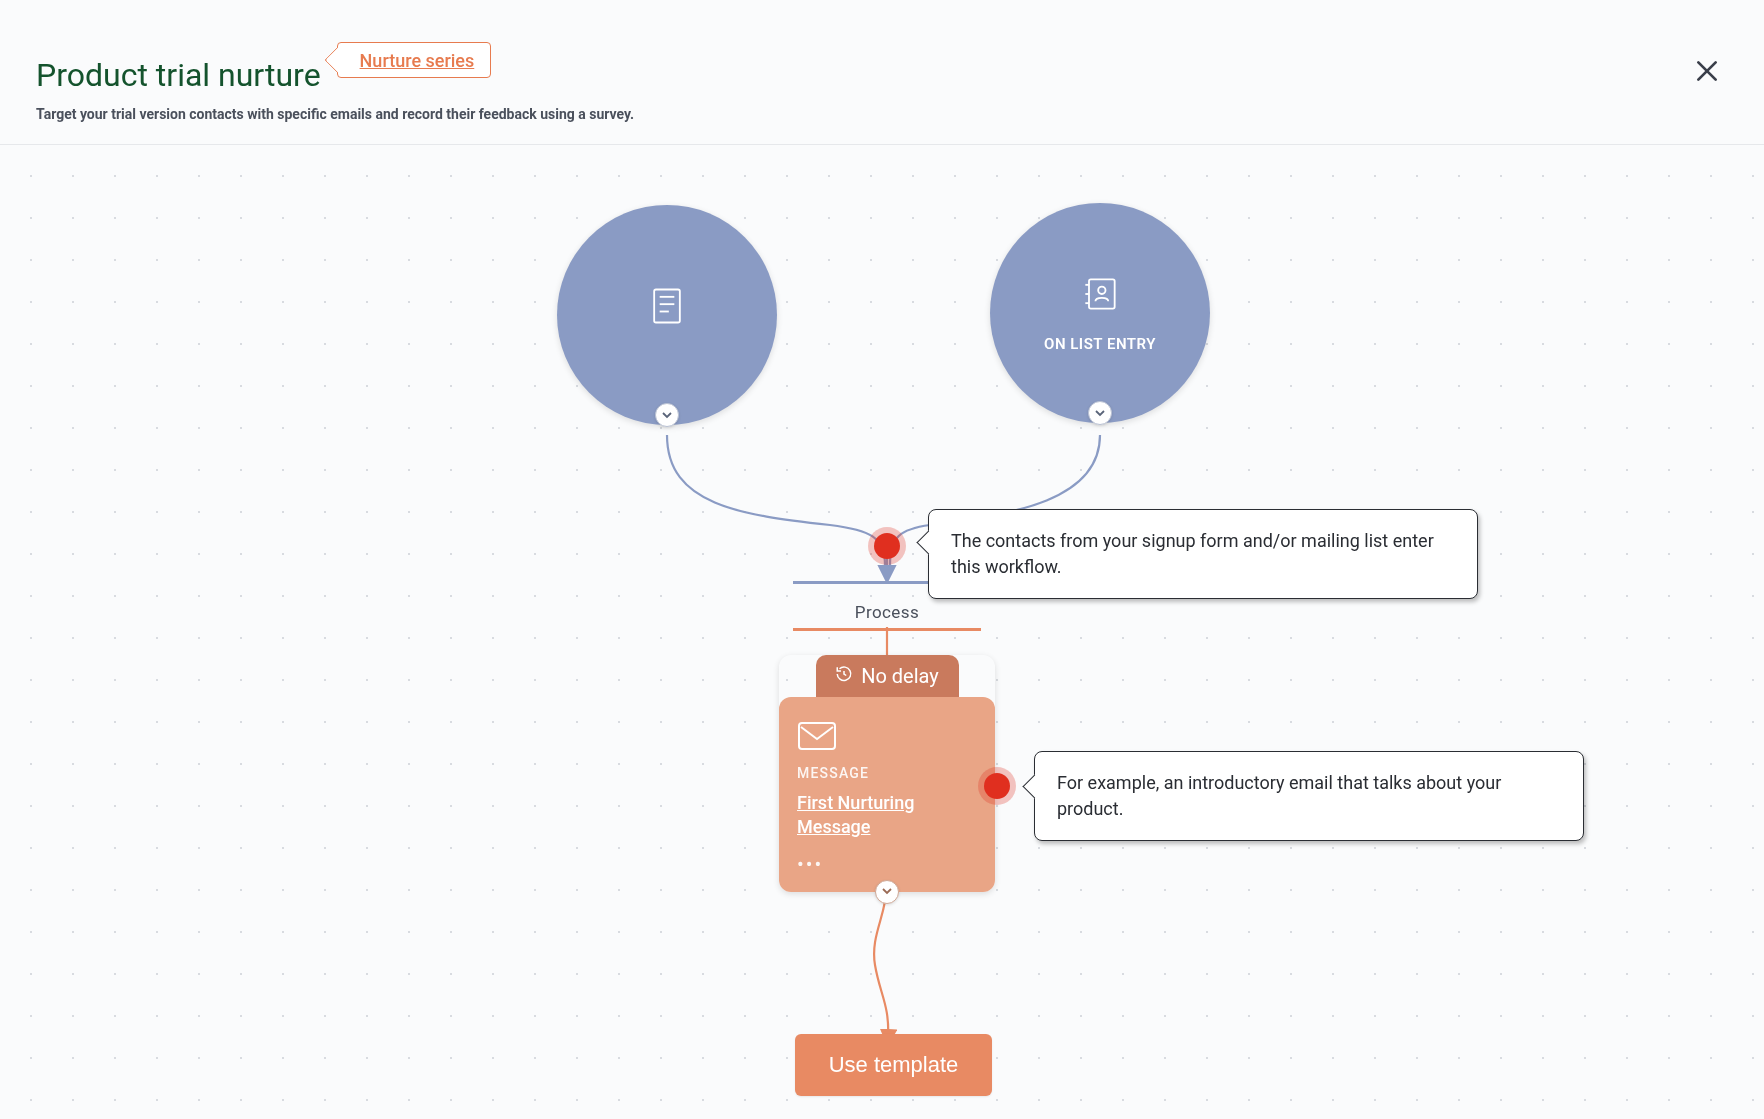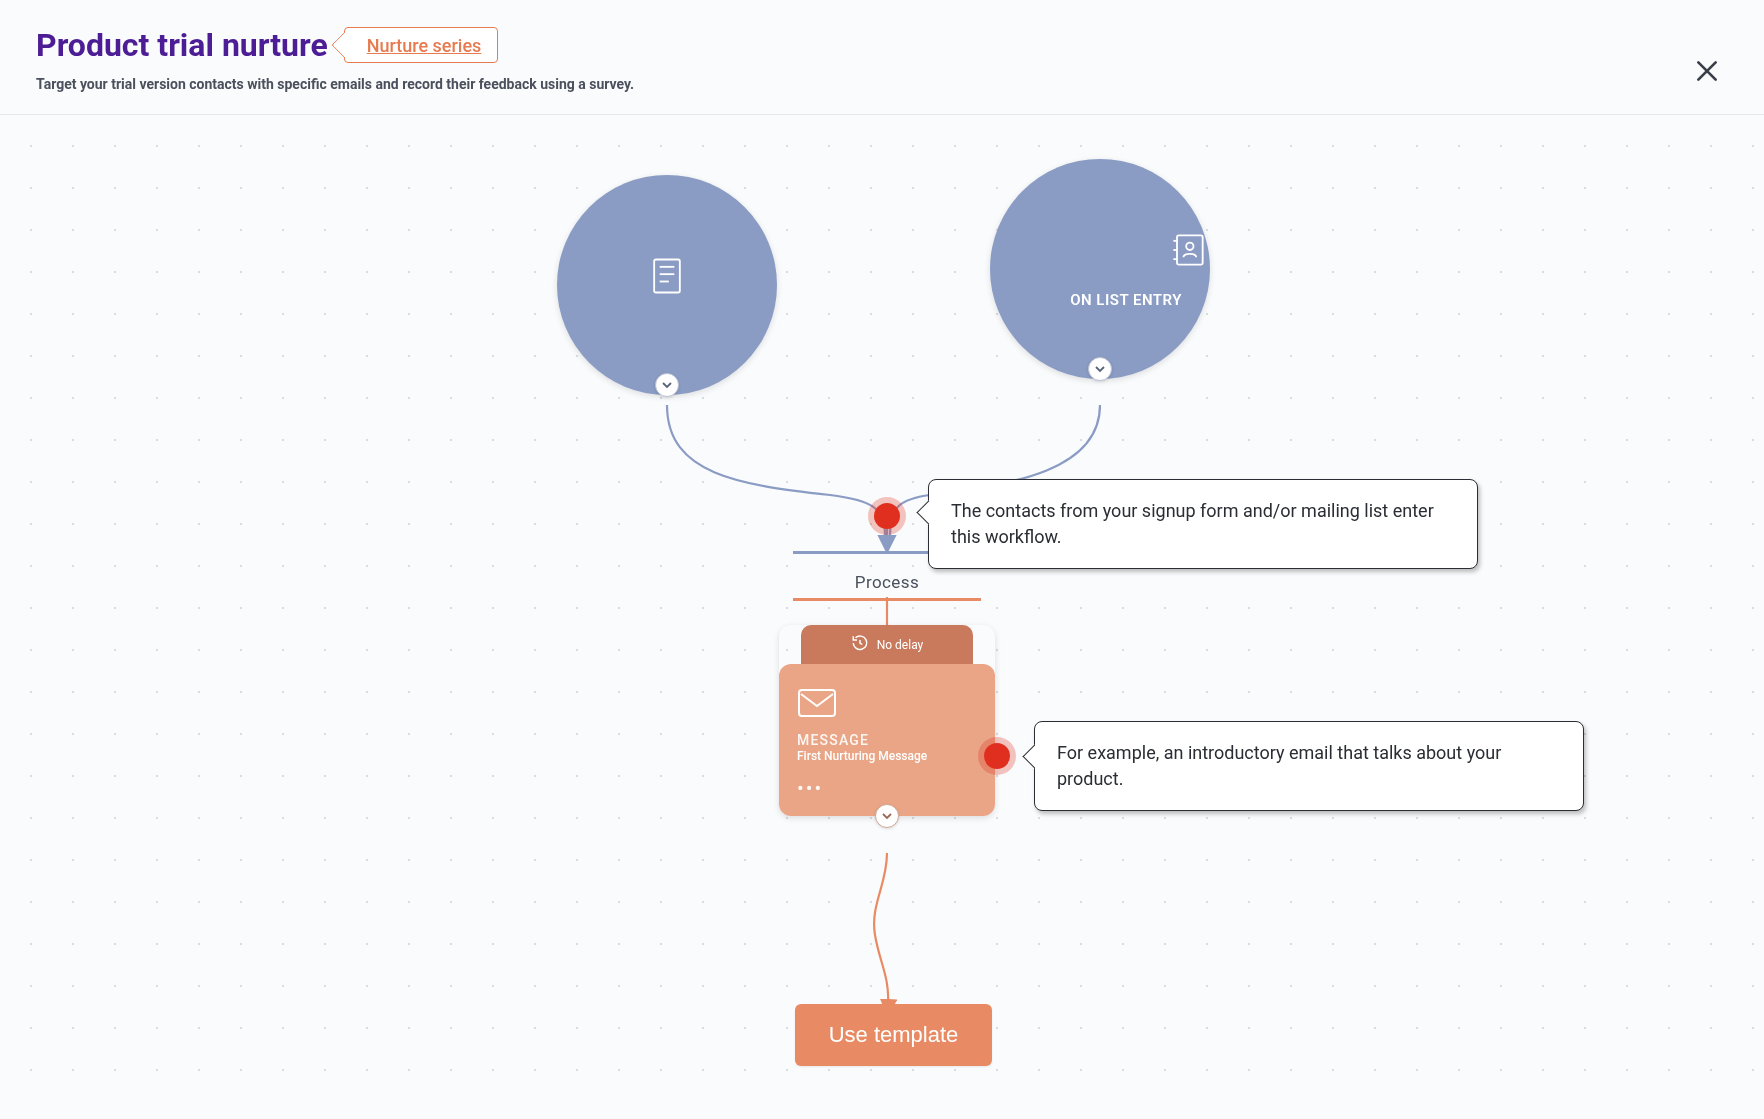--- a/index.html
+++ b/index.html
@@ -20,22 +20,23 @@
     position: relative;
   }
   .title-row {
     display: flex;
     align-items: center;
     gap: 16px;
     margin-bottom: 12px;
   }
   .page-title {
     font-size: 32px;
-    font-weight: 700;
-    color: #4c1d95;
+    font-weight: 400;
+    color: #14532d;
+    margin-top: 30px;
   }
   .tag-badge {
     display: inline-flex;
     align-items: center;
     height: 36px;
     padding: 0 16px 0 22px;
     border: 1.5px solid #e77b4f;
     border-radius: 4px;
     color: #e77b4f;
     font-size: 18px;
@@ -145,52 +146,53 @@
   .action-node {
     position: absolute;
     width: 216px;
     border-radius: 12px;
     overflow: visible;
     box-shadow: 0 2px 6px rgba(0,0,0,0.12);
   }
   .delay-pill {
     background: #c97a5d;
     color: #fff;
-    width: 172px;
+    width: 143px;
     margin: 0 auto;
     border-top-left-radius: 10px;
     border-top-right-radius: 10px;
     padding: 9px 0;
     display: flex;
     align-items: center;
     justify-content: center;
     gap: 8px;
-    font-size: 12px;
+    font-size: 20px;
   }
   .delay-pill svg { width: 18px; height: 18px; }
   .action-body {
     background: #e9a586;
     border-radius: 12px;
     padding: 24px 18px 16px 18px;
     color: #fff;
     position: relative;
   }
   .action-body .a-icon svg { width: 40px; height: 30px; }
   .action-type {
     font-size: 14px;
     font-weight: 500;
     letter-spacing: 1.2px;
     margin-top: 10px;
     opacity: 0.9;
   }
   .action-title {
-    font-size: 12px;
+    font-size: 18px;
     font-weight: 500;
     line-height: 1.35;
-    margin-top: 0;
+    margin-top: 10px;
+    text-decoration: underline;
   }
   .action-more {
     margin-top: 12px;
     font-size: 20px;
     letter-spacing: 2px;
     opacity: 0.9;
   }
   .action-connector {
     position: absolute;
     bottom: -12px;
@@ -333,21 +335,21 @@
         </span>
         <div class="connector-dot">
           <span>
             <svg viewBox="0 0 12 12" fill="none" stroke="#5a6479" stroke-width="1.8">
                 <polyline points="2,4 6,8 10,4"></polyline>
               </svg>
           </span>
         </div>
       </div>
 
-      <div class="trigger-node" style="left:990px; top:44px;align-items:flex-end;">
+      <div class="trigger-node" style="left:990px; top:58px;">
         <span class="t-icon">
           <svg viewBox="0 0 48 48" fill="none" stroke="currentColor" stroke-width="2">
             <rect x="12" y="8" width="28" height="32" rx="2"></rect>
             <circle cx="26" cy="20" r="4"></circle>
             <path d="M19 32 C19 27, 33 27, 33 32"></path>
             <line x1="8" y1="14" x2="12" y2="14"></line>
             <line x1="8" y1="24" x2="12" y2="24"></line>
             <line x1="8" y1="34" x2="12" y2="34"></line>
           </svg>
         </span>

